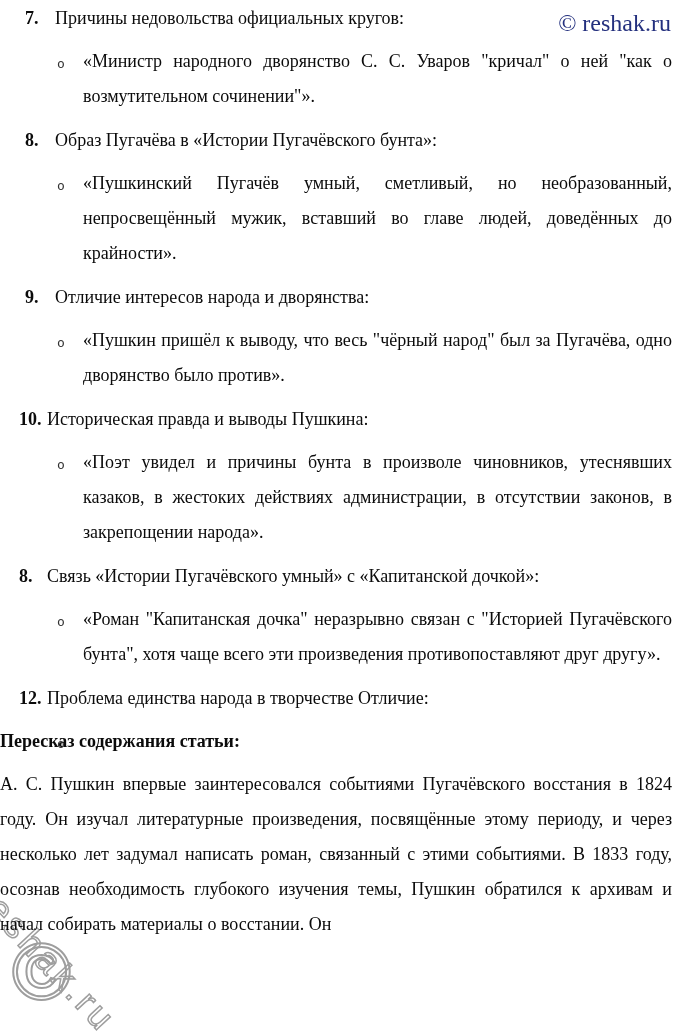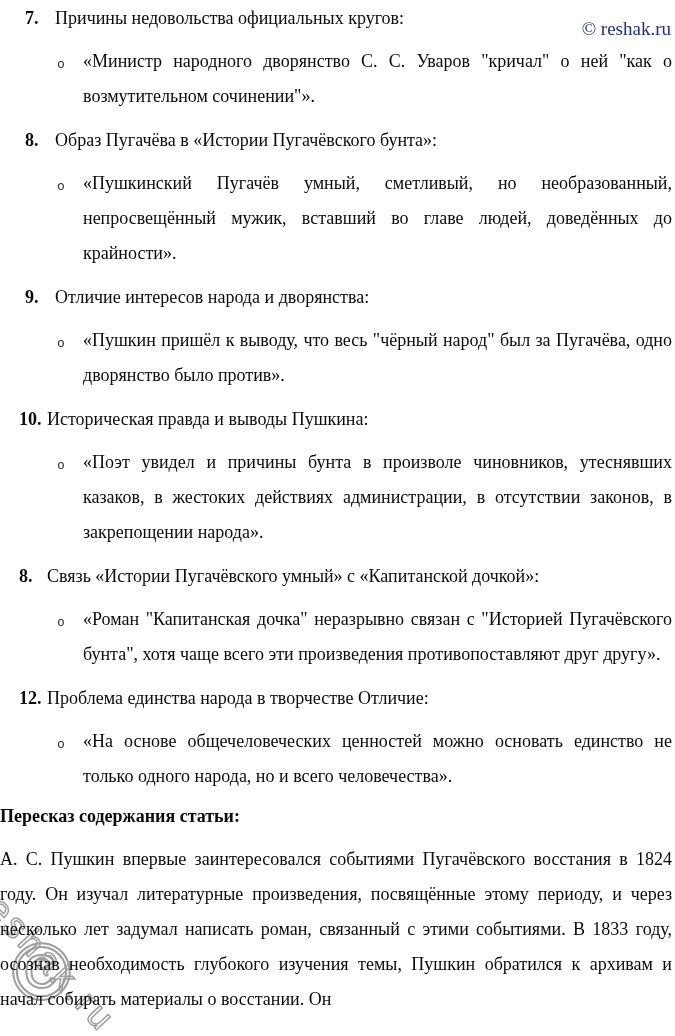--- a/index.html
+++ b/index.html
@@ -32,22 +32,22 @@
     font-family: "DejaVu Sans Mono", monospace;
     font-size: 13px; color: #333;
   }
   .quote { margin: 0 3px 0 83px; text-align: justify; }
 
   .retell-head { margin-top: 5px; font-weight: bold; }
   .retell-p { margin-top: 8px; margin-right: 3px; text-align: justify; }
 
   
   .copyright {
-    position: absolute; top: 16px; right: 4px;
-    z-index: 2; font-size: 19px; line-height: 26px;
+    position: absolute; top: 10px; right: 4px;
+    z-index: 2; font-size: 24px; line-height: 26px;
     color: #24307e;
   }
 
   
   .watermark { position: absolute; left: 0; top: 0; z-index: 0; pointer-events: none; }
   .wm-text {
     position: absolute; left: -4px; top: 878px;
     font-family: "Liberation Sans", sans-serif;
     font-size: 36px; letter-spacing: 4px; line-height: 36px;
     transform: rotate(47deg); transform-origin: 0 0;
@@ -123,20 +123,19 @@
       <p class="quote">«Роман "Капитанская дочка" неразрывно связан с "Историей Пугачёвского бунта", хотя чаще всего эти произведения противопоставляют друг другу».</p>
     </div>
   </div>
 
   <div class="item dd">
     <div class="head">
       <span class="num">12.</span><span class="ht">Проблема единства народа в творчестве Отличие</span><span class="colon">:</span>
     </div>
     <div class="qrow">
       <span class="bullet">o</span>
-      <p class="quote">«На основе общечеловеческих ценностей можно основать единство не только одного народа, но и всего человечества».</p>
     </div>
   </div>
 
   <div class="retell-head">Пересказ содержания статьи:</div>
   <p class="retell-p">А. С. Пушкин впервые заинтересовался событиями Пугачёвского восстания в 1824 году. Он изучал литературные произведения, посвящённые этому периоду, и через несколько лет задумал написать роман, связанный с этими событиями. В 1833 году, осознав необходимость глубокого изучения темы, Пушкин обратился к архивам и начал собирать материалы о восстании. Он</p>
 
 </div>
 
 </body></html>

